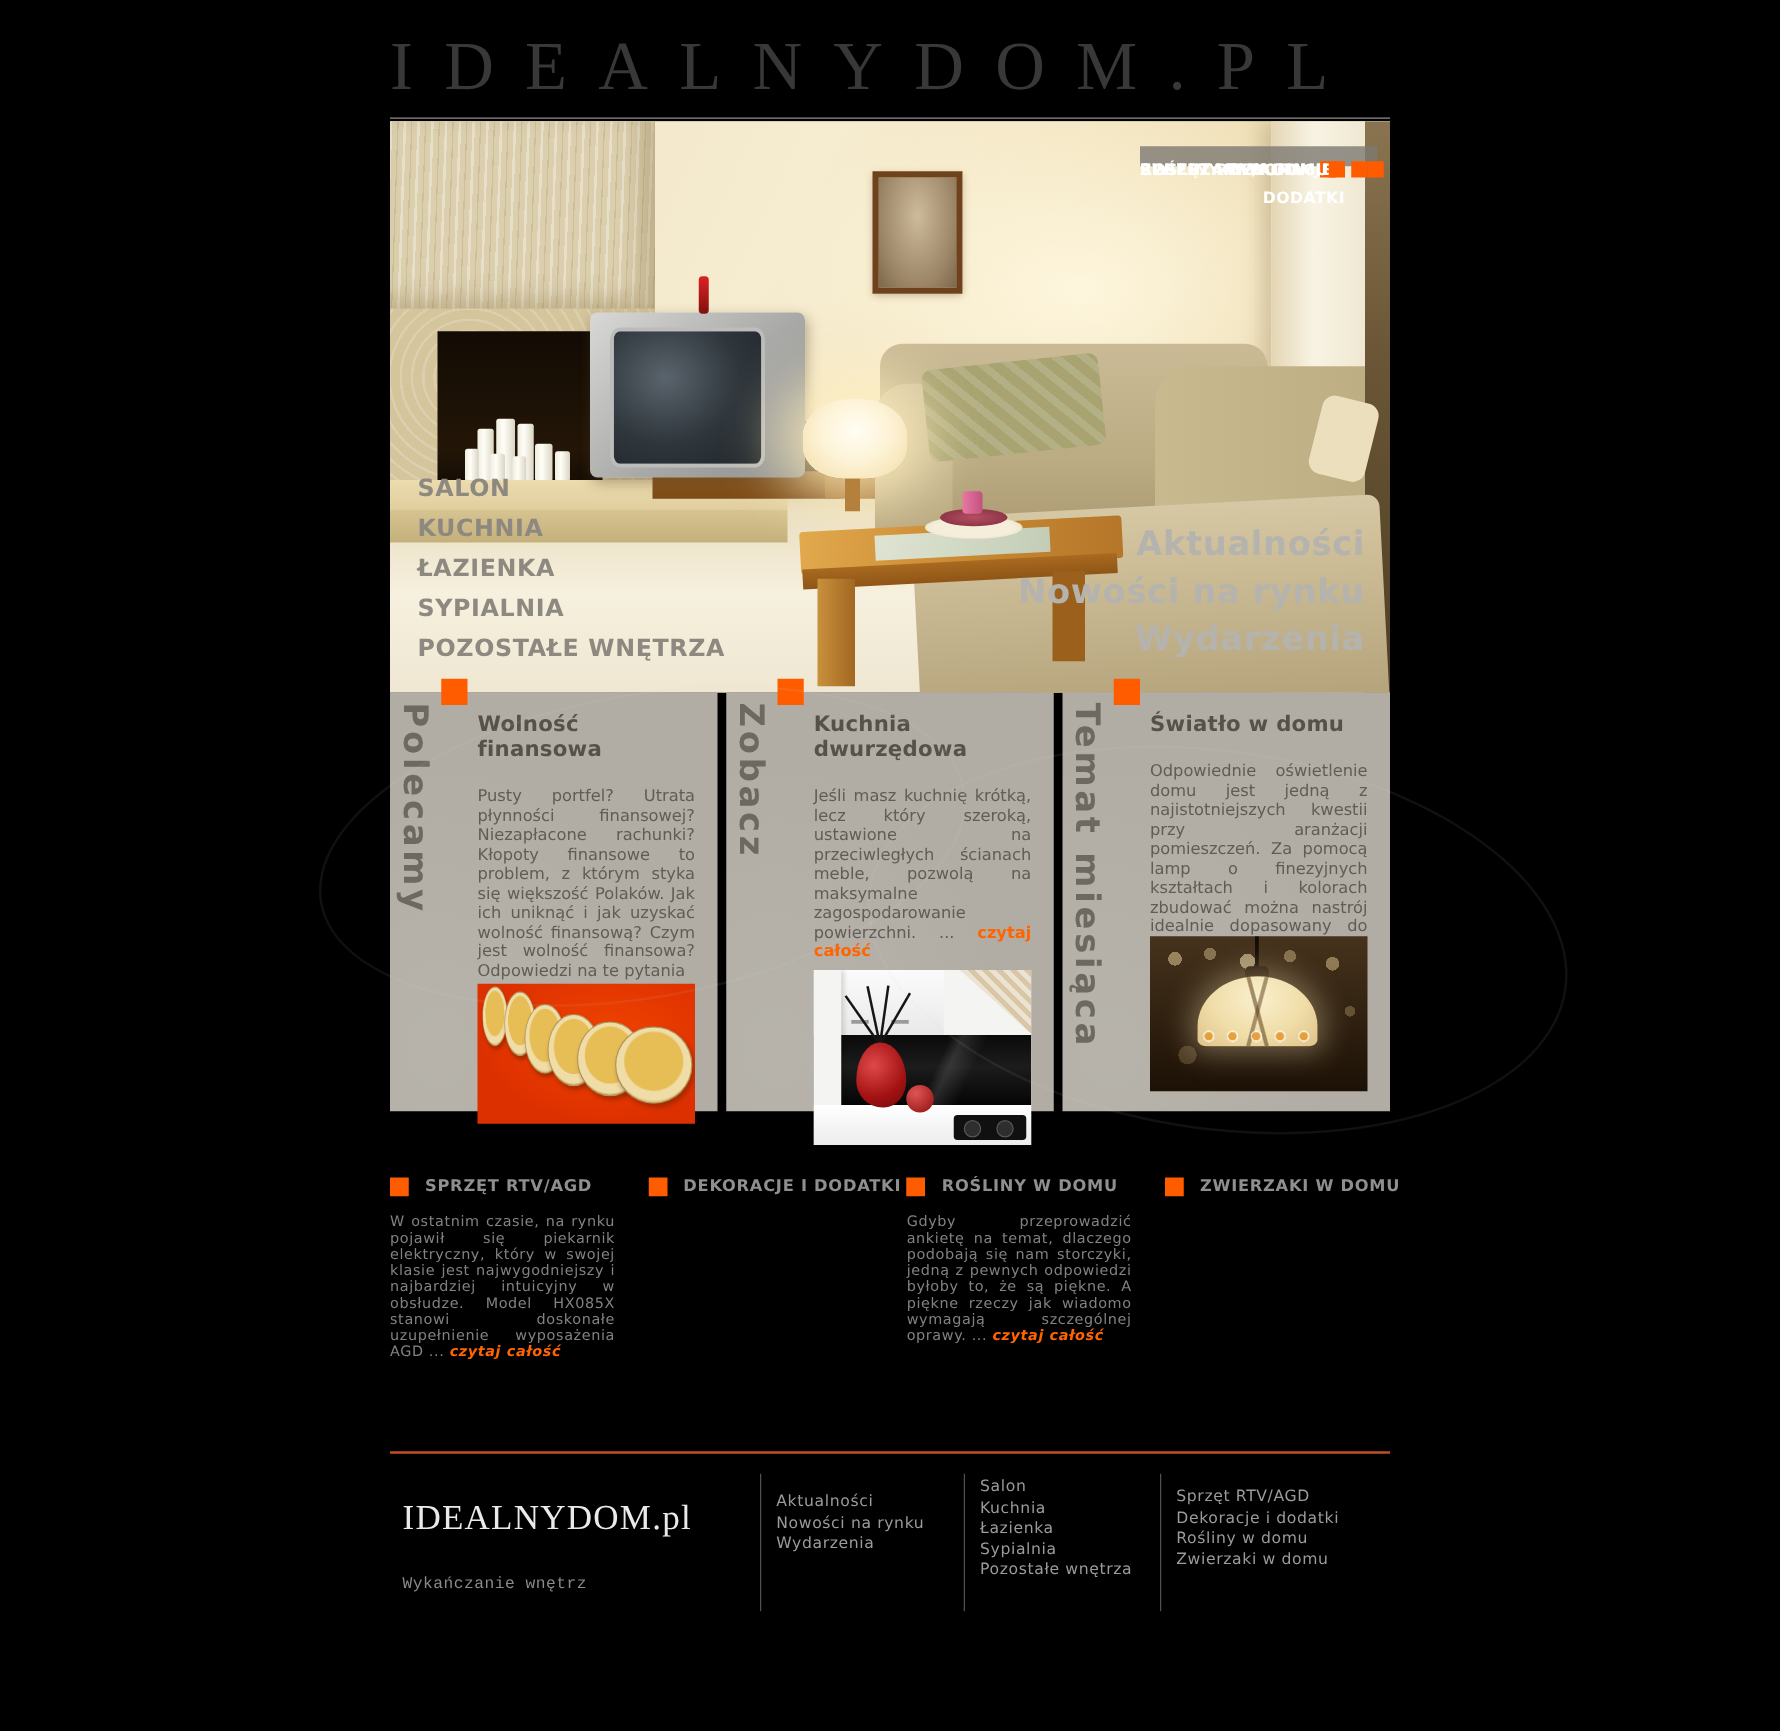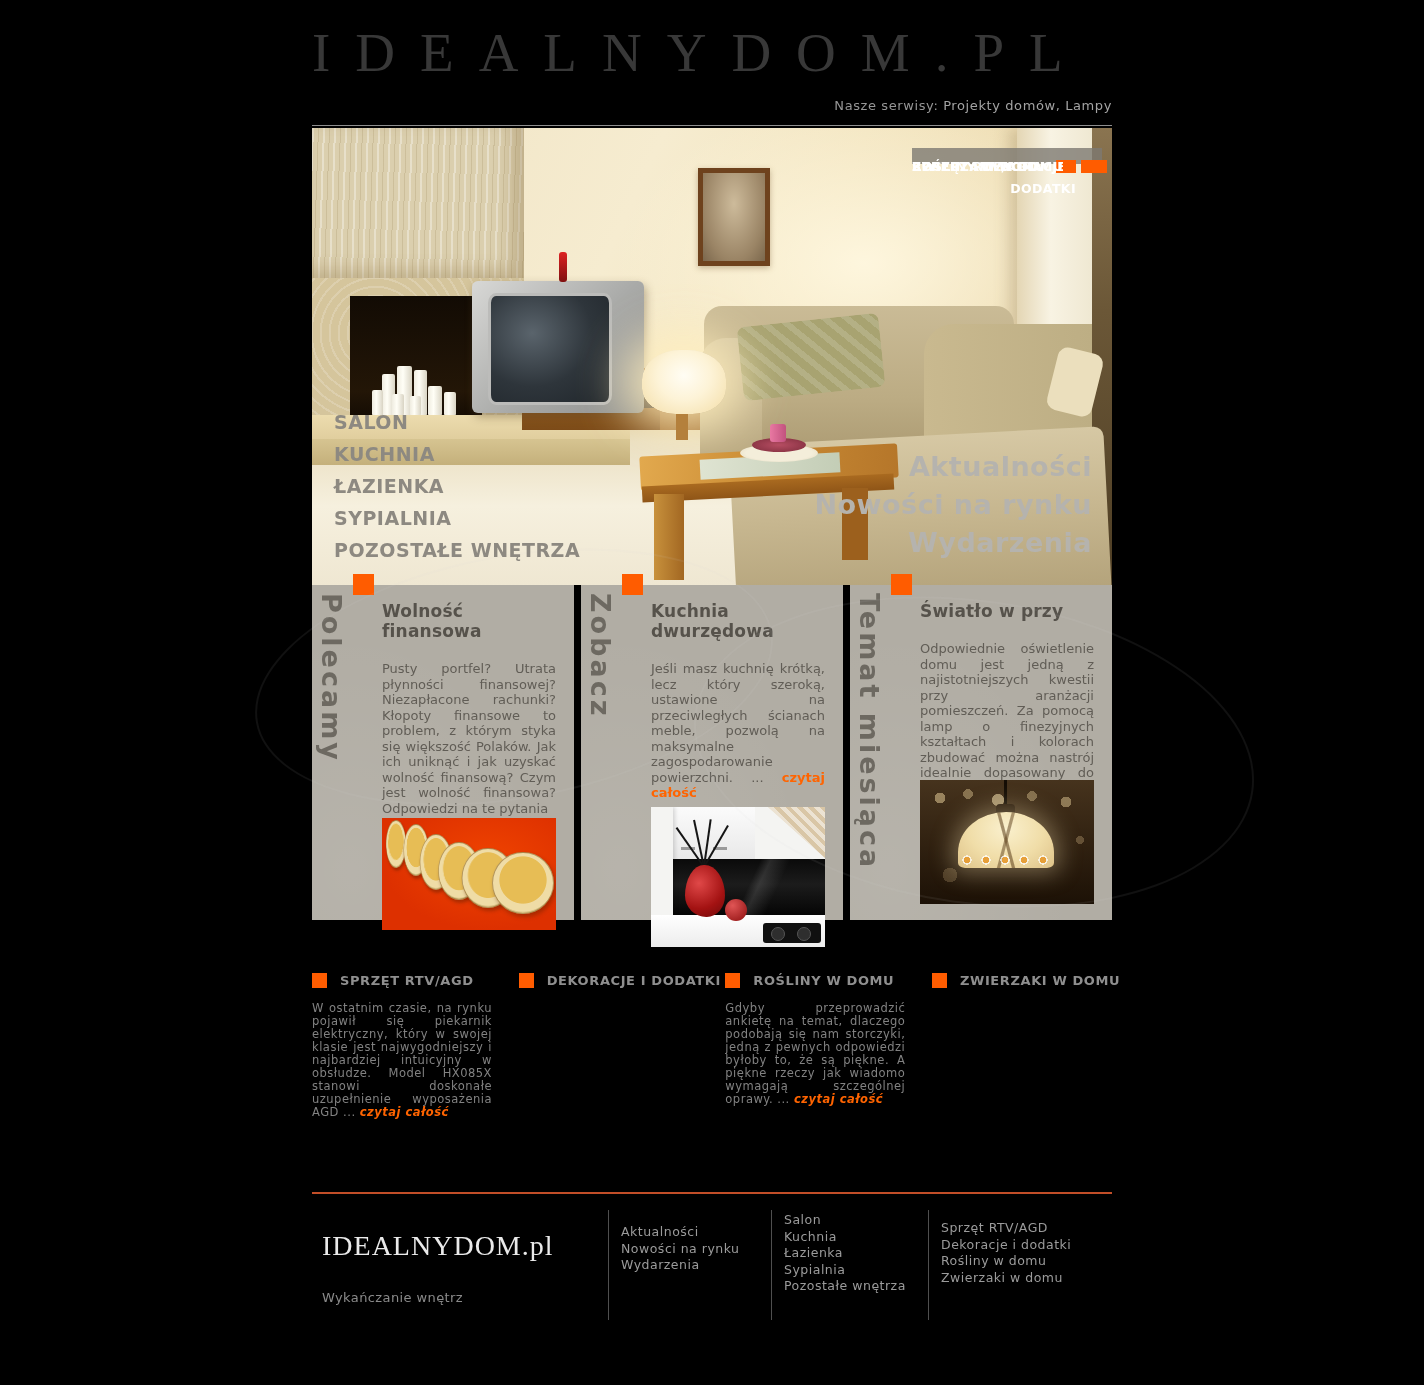--- a/index.html
+++ b/index.html
@@ -152,39 +152,35 @@
   .teaser-head{display:flex;align-items:center;height:20px;}
   .teaser-sq{width:15px;height:15px;background:#ff5c00;margin-right:13px;flex:none;}
   .teaser-title{font-size:13px;font-weight:bold;color:#8f8f8f;letter-spacing:.6px;white-space:nowrap;}
   .teaser-body{font-size:11.5px;line-height:13px;color:#828282;letter-spacing:.5px;text-align:justify;}
   .teaser-body .more{font-style:italic;}
 
   
   .footer{margin-top:62px;border-top:2px solid #c24e28;padding-top:16px;display:flex;height:110px;}
   .f-brand{width:296px;box-sizing:border-box;padding:20px 0 0 10px;}
   .f-logo{font-family:"Liberation Serif",serif;font-size:28px;letter-spacing:1px;color:#eaeaea;}
-  .f-tagline{margin-top:28px;font-size:13px;color:#8a8a8a;letter-spacing:.4px;}
+  .f-tagline{margin-top:28px;font-size:13px;color:#8a8a8a;letter-spacing:.4px;font-family:Liberation Mono, monospace;}
   .f-col{box-sizing:border-box;border-left:1px solid #4f4f4f;padding-left:12px;}
   .f-col a{display:block;font-size:12.5px;line-height:16.5px;color:#9b9b9b;letter-spacing:.5px;text-decoration:none;}
   .f-col-news{width:163px;padding-top:14px;}
   .f-col-rooms{width:157px;padding-top:2px;}
   .f-col-cats{width:184px;padding-top:10px;}
 </style>
 </head>
 <body>
 
 <div class="page">
   <div class="content">
 
     <h1 class="logo">IDEALNYDOM.PL</h1>
 
-    <div class="services">
-      <span>Nasze serwisy:</span>
-      <a href="#">Projekty domów</a><span>, </span><a href="#">Lampy</a>
-    </div>
 
     <div class="rule"></div>
 
     <div class="hero">
       <div class="wall"></div>
       <div class="glow"></div>
       <div class="floor"></div>
       <div class="pillar"></div>
       <div class="edge"></div>
       <div class="chimney"></div>
@@ -302,21 +298,21 @@
           <div class="k-ball"></div>
           <div class="k-hob"></div>
           <div class="k-burner1"></div>
           <div class="k-burner2"></div>
         </a>
       </section>
 
       <section class="feature">
         <span class="feat-sq"></span>
         <span class="side-label">Temat miesiąca</span>
-        <h2 class="feat-title">Światło w przy</h2>
+        <h2 class="feat-title">Światło w domu</h2>
         <p class="feat-body"><span>Odpowiednie oświetlenie domu jest jedną z najistotniejszych kwestii przy aranżacji pomieszczeń. Za pomocą lamp o finezyjnych kształtach i kolorach zbudować można nastrój idealnie dopasowany do</span> <a href="#" class="more">... czytaj całość</a></p>
         <a href="#" class="thumb thumb-lamp">
           <div class="l-bokeh"></div>
           <div class="l-chain"></div>
           <div class="l-cap"></div>
           <div class="l-dome">
             <div class="l-lines"></div>
             <div class="l-trim"></div>
           </div>
         </a>

